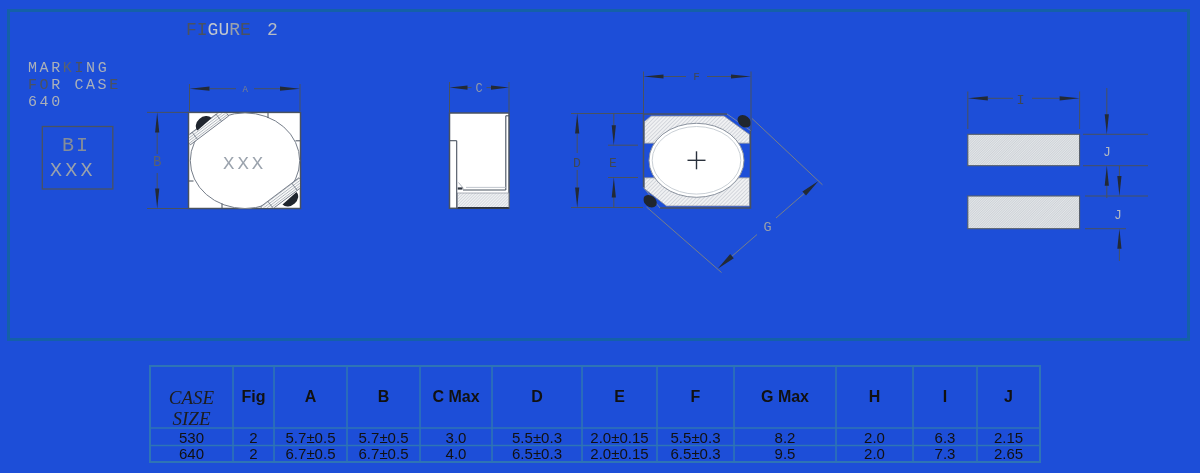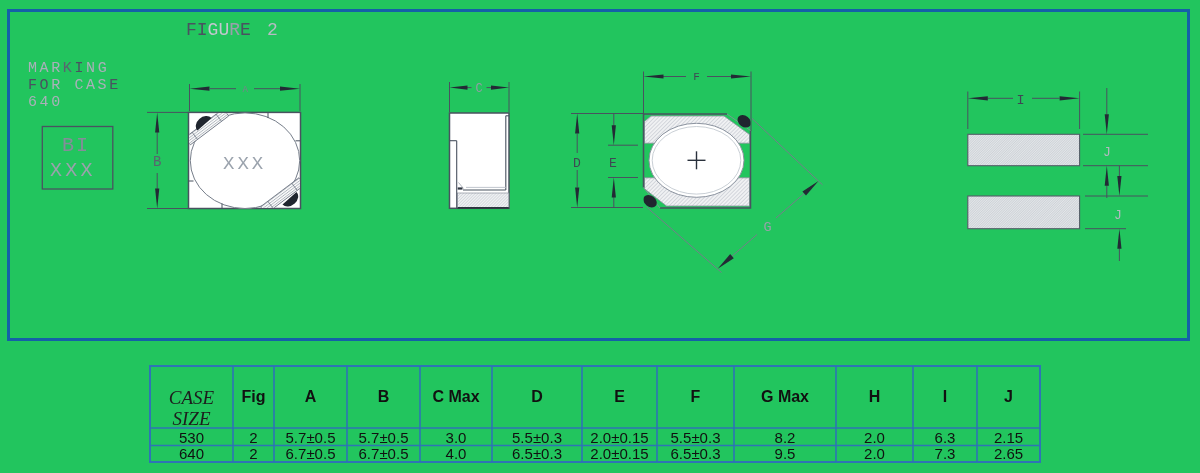--- a/index.html
+++ b/index.html
@@ -1,16 +1,16 @@
 <!DOCTYPE html>
 <html><head>
 <meta charset="utf-8">
 <style>
   html,body{margin:0;padding:0;background:#ffffff;}
-  #page{position:relative;width:1200px;height:473px;background:#22c55e;overflow:hidden;}
+  #page{position:relative;width:1200px;height:473px;background:#1d4ed8;overflow:hidden;}
   svg{position:absolute;left:0;top:0;}
   svg text{font-family:"Liberation Mono", monospace;}
   .tbl text{font-family:"Liberation Sans", sans-serif;}
   .tbl text.serif{font-family:"Liberation Serif", serif;}
 </style>
 </head>
 <body>
 <div id="page">
 <svg width="1200" height="473" viewBox="0 0 1200 473">
 <defs>

